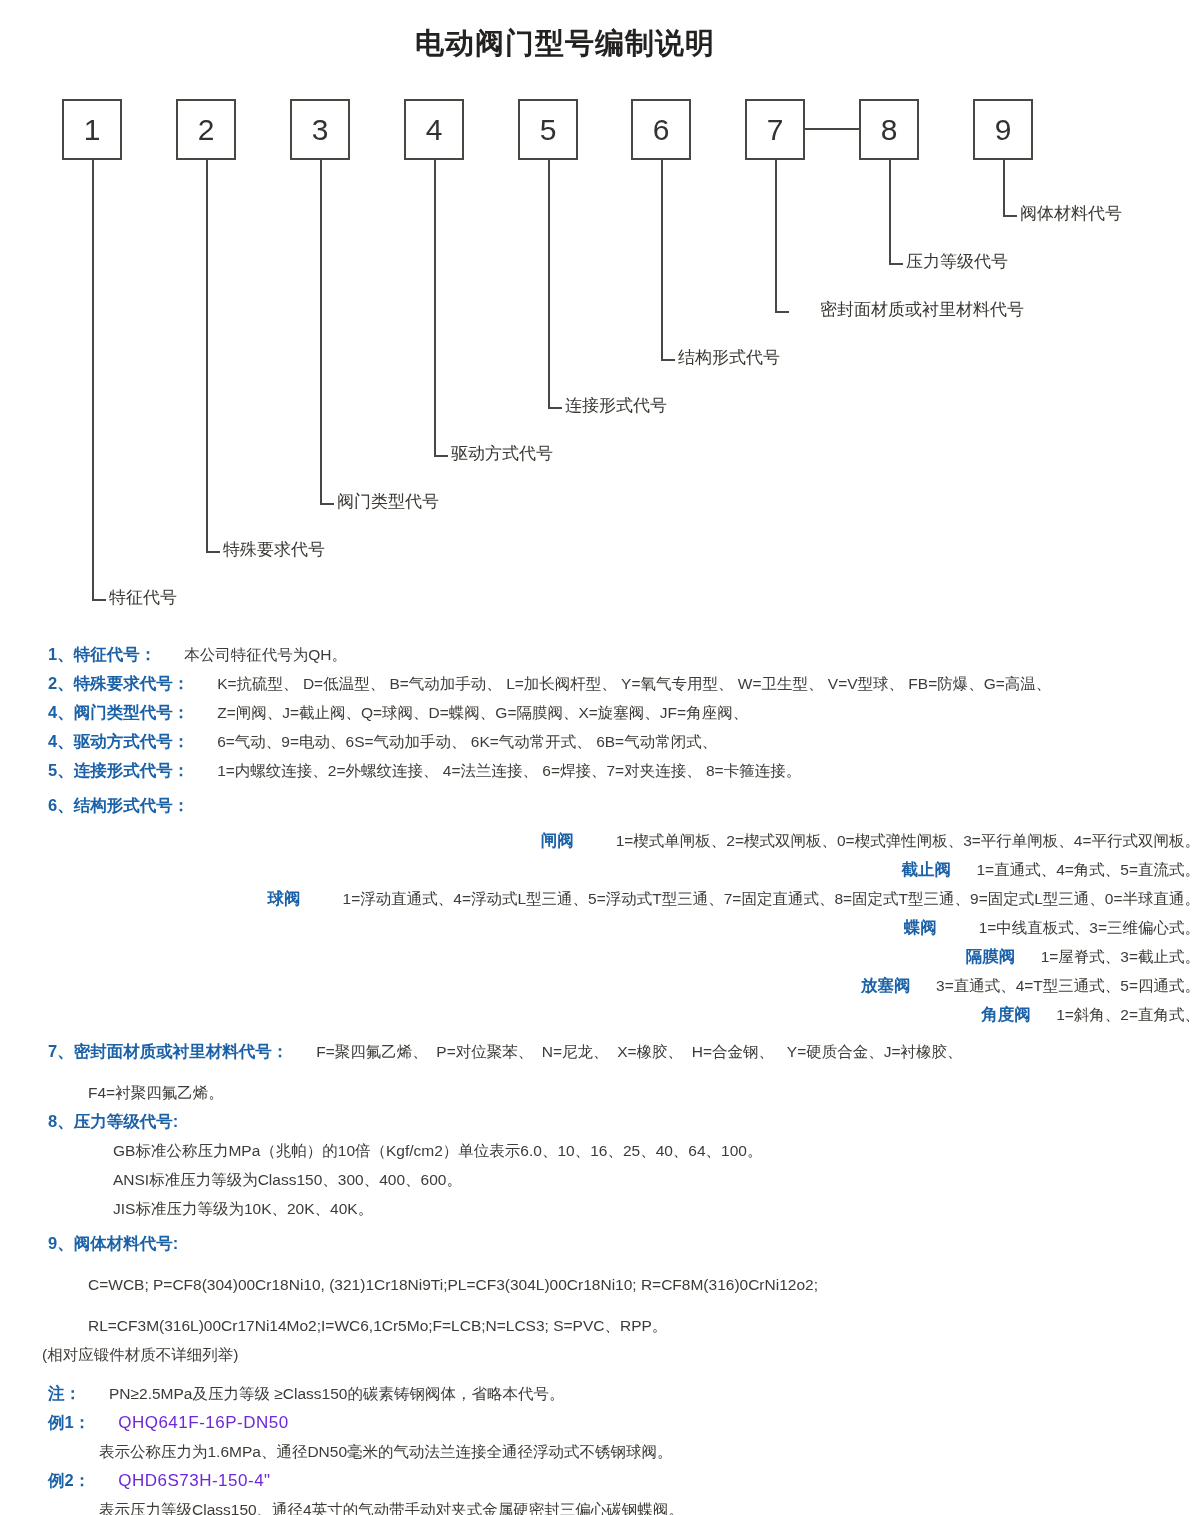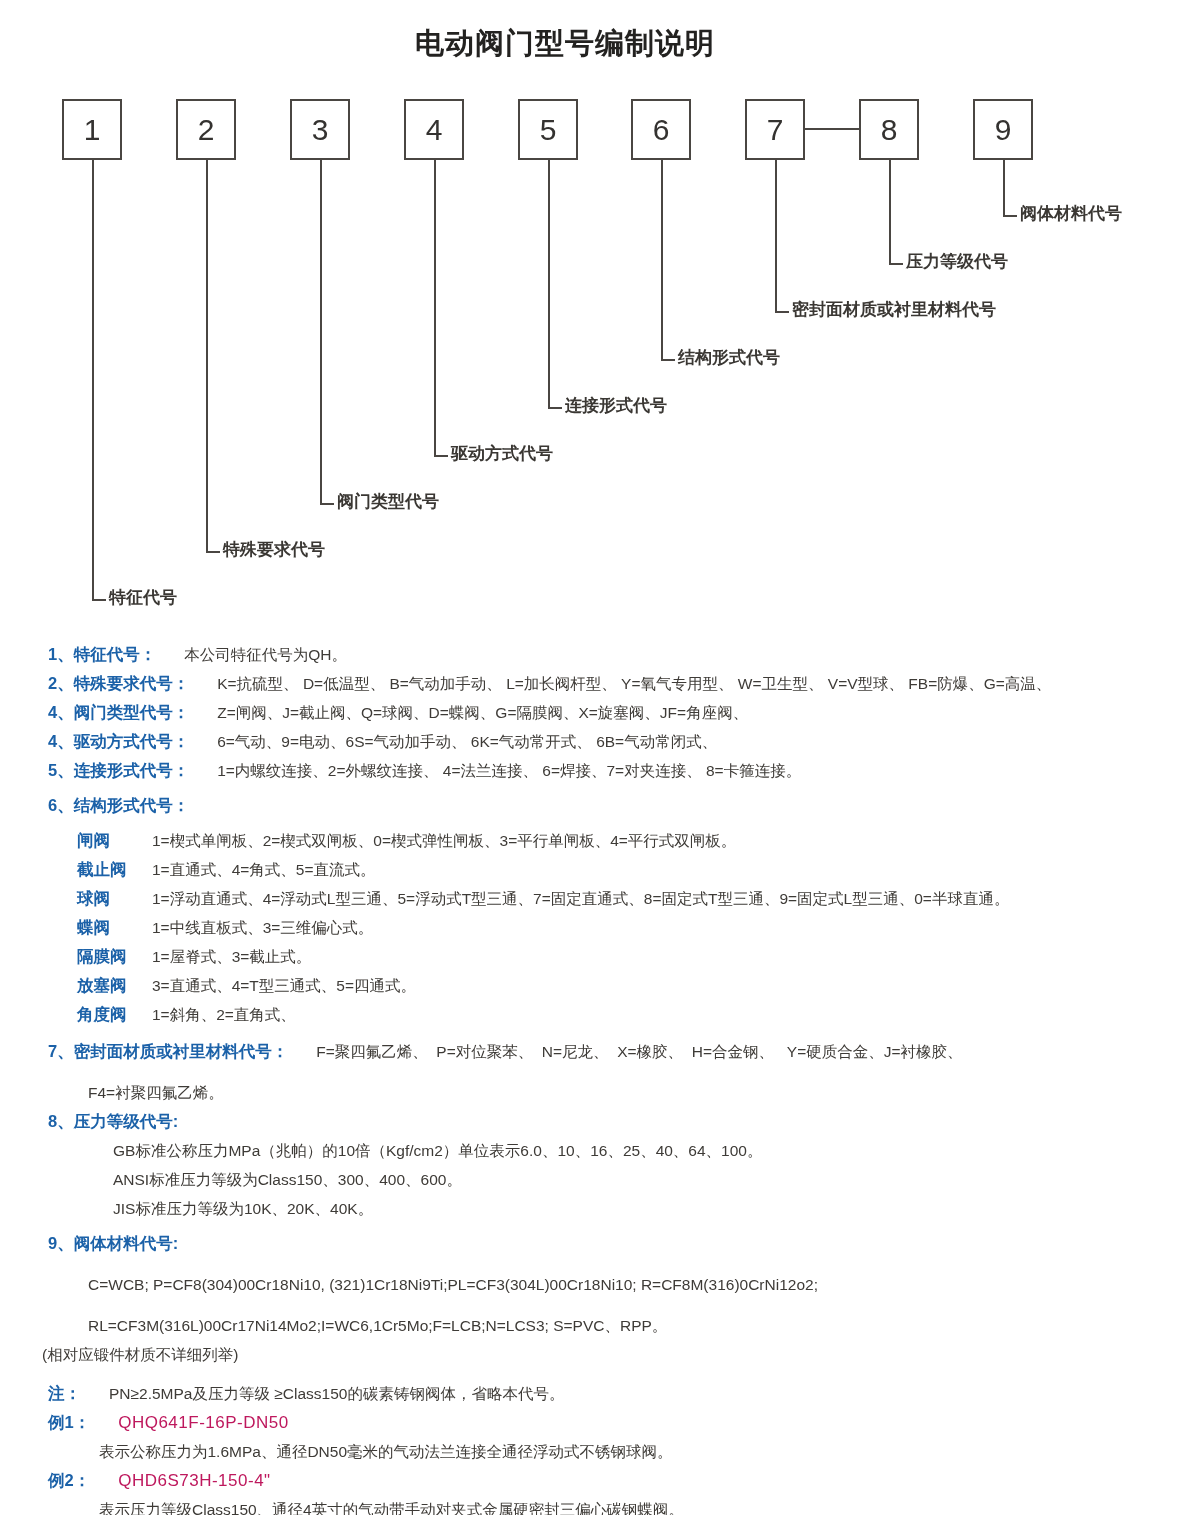--- a/index.html
+++ b/index.html
@@ -14,35 +14,35 @@
   
   .diagram{position:absolute;left:0;top:0;width:1200px;height:630px;}
   .dbox{
     position:absolute;top:99px;width:56px;height:57px;border:2px solid #4a4642;background:#fff;
     display:flex;align-items:center;justify-content:center;
     font-size:30px;font-weight:400;color:#343230;
   }
   .conn{position:absolute;border-left:2px solid #4a4642;border-bottom:2px solid #4a4642;width:12px;}
   .bridge{position:absolute;top:128px;height:2px;background:#4a4642;}
   .dlabel{
-    position:absolute;font-size:17px;font-weight:700;color:#3a3733;line-height:22px;white-space:nowrap;
+    position:absolute;font-size:17px;font-weight:400;color:#3a3733;line-height:22px;white-space:nowrap;
   }
   
   .sections{position:absolute;left:0;top:640px;width:1200px;}
   .srow{display:flex;height:29px;line-height:29px;padding-left:48px;font-size:15.5px;color:#3e3b37;white-space:pre;gap:28px;}
   .slabel{color:#1b61a8;font-weight:700;font-size:16.5px;white-space:pre;}
   .scontent{white-space:pre;}
-  .subrow{display:flex;height:29px;line-height:29px;padding-left:77px;font-size:15.5px;white-space:pre;}
+  .subrow{display:flex;height:29px;line-height:29px;padding-left:77px;font-size:15.5px;white-space:pre;justify-content:flex-end;}
   .subcat{color:#1b61a8;font-weight:700;font-size:16.5px;width:75px;flex:0 0 75px;}
   .cont-line{height:29px;line-height:29px;font-size:15.5px;white-space:pre;}
   .ind88{padding-left:88px;margin-top:12px;}
   .ind82{padding-left:113px;}
   .ind85{padding-left:42px;}
   .ind99{padding-left:99px;}
-  .code{font-size:17px;color:#be185d;letter-spacing:.5px;white-space:pre;}
+  .code{font-size:17px;color:#6d28d9;letter-spacing:.5px;white-space:pre;}
   .mt6{margin-top:6px;}
   .mt8{margin-top:8px;}
   .mt10{margin-top:10px;}
 </style>
 </head>
 <body>
 
 <div class="page">
 
   <h1 class="title">电动阀门型号编制说明</h1>
@@ -70,21 +70,21 @@
     <div class="conn" style="left:775px; top:160px;height:151px"></div>
     <div class="conn" style="left:889px; top:160px;height:103px"></div>
     <div class="conn" style="left:1003px;top:160px;height:55px"></div>
 
     <div class="dlabel" style="left:109px; top:587px">特征代号</div>
     <div class="dlabel" style="left:223px; top:539px">特殊要求代号</div>
     <div class="dlabel" style="left:337px; top:491px">阀门类型代号</div>
     <div class="dlabel" style="left:451px; top:443px">驱动方式代号</div>
     <div class="dlabel" style="left:565px; top:395px">连接形式代号</div>
     <div class="dlabel" style="left:678px; top:347px">结构形式代号</div>
-    <div class="dlabel" style="left:792px; top:299px">密封面材质或衬里材料代号</div>
+    <div class="dlabel" style="left:820px; top:299px">密封面材质或衬里材料代号</div>
     <div class="dlabel" style="left:906px; top:251px">压力等级代号</div>
     <div class="dlabel" style="left:1020px;top:203px">阀体材料代号</div>
   </div>
 
   <div class="sections">
 
     <div class="srow">
       <span class="slabel">1、特征代号：</span><span class="scontent">本公司特征代号为QH。</span>
     </div>
     <div class="srow">

